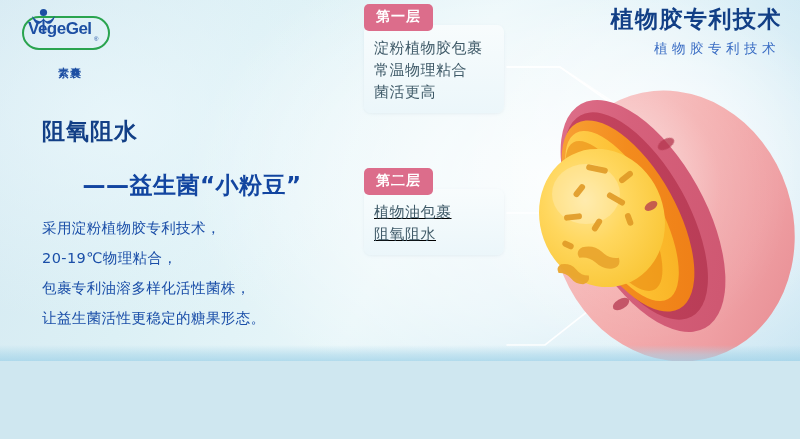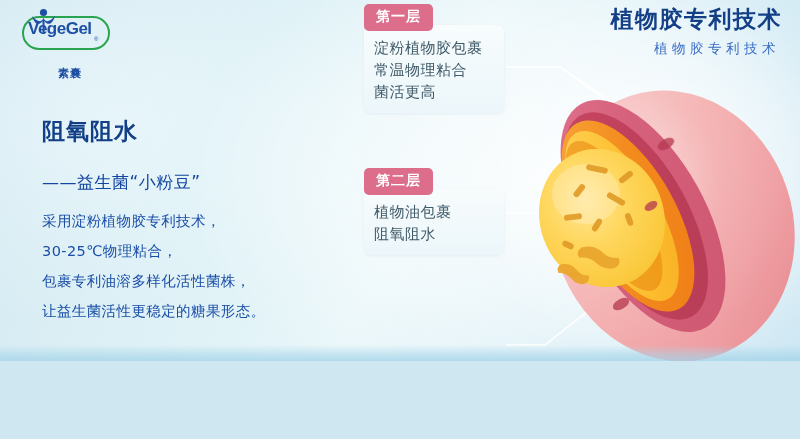--- a/index.html
+++ b/index.html
@@ -55,23 +55,23 @@
 
   
   #left-copy { position:absolute; left:42px; top:118px; width:300px; }
   .h1 {
     font-size:23px; font-weight:bold; color:#123f86;
     font-family:"DejaVu Sans",sans-serif; letter-spacing:1px;
     line-height:1.2;
   }
   .h2 {
     margin-top:26px;
-    font-size:17px; font-weight:normal; color:#1245a0;
+    font-size:23px; font-weight:bold; color:#1245a0;
     font-family:"DejaVu Sans",sans-serif; letter-spacing:0.5px;
-    line-height:1.2; white-space:nowrap;
+    line-height:1.2; white-space:nowrap;text-align:center;
   }
   .body-list { margin-top:14px; }
   .body-line {
     font-size:14.5px; color:#1a4ea8; line-height:30px;
     font-family:"DejaVu Sans",sans-serif; letter-spacing:0.4px;
     white-space:nowrap;
   }
 
   
   #right-title { position:absolute; right:18px; top:6px; text-align:right; }
@@ -105,21 +105,21 @@
     padding:12px 10px 10px 10px;
     position:relative; z-index:2;
     box-shadow:0 1px 3px rgba(120,160,180,0.12);
   }
   .card-line {
     font-size:15px; color:#3f5a68; line-height:22px;
     font-family:"DejaVu Sans",sans-serif; letter-spacing:0.5px;
     white-space:nowrap;
   }
   #card-1 { left:364px; top:4px; }
-  #card-2 { left:364px; top:168px; }
+  #card-2 { left:364px; top:168px;text-decoration:underline; }
   #card-3 { left:364px; top:312px; }
 
   
   #connectors { position:absolute; left:0; top:0; width:800px; height:439px; pointer-events:none; }
 
   
   #sphere-wrap { position:absolute; left:528px; top:56px; width:272px; height:330px; }
 </style>
 </head>
 <body>
@@ -138,21 +138,21 @@
     <div class="wordmark">VegeGel</div>
     <div class="cn">素囊</div>
     <div class="tm">®</div>
   </div>
 
   <div id="left-copy">
     <div class="h1">阻氧阻水</div>
     <div class="h2">——益生菌“小粉豆”</div>
     <div class="body-list">
       <div class="body-line">采用淀粉植物胶专利技术，</div>
-      <div class="body-line">30-25℃物理粘合，</div>
+      <div class="body-line">20-19℃物理粘合，</div>
       <div class="body-line">包裹专利油溶多样化活性菌株，</div>
       <div class="body-line">让益生菌活性更稳定的糖果形态。</div>
     </div>
   </div>
 
   <div id="right-title">
     <div class="t1">植物胶专利技术</div>
     <div class="t2">植物胶专利技术</div>
   </div>
 

